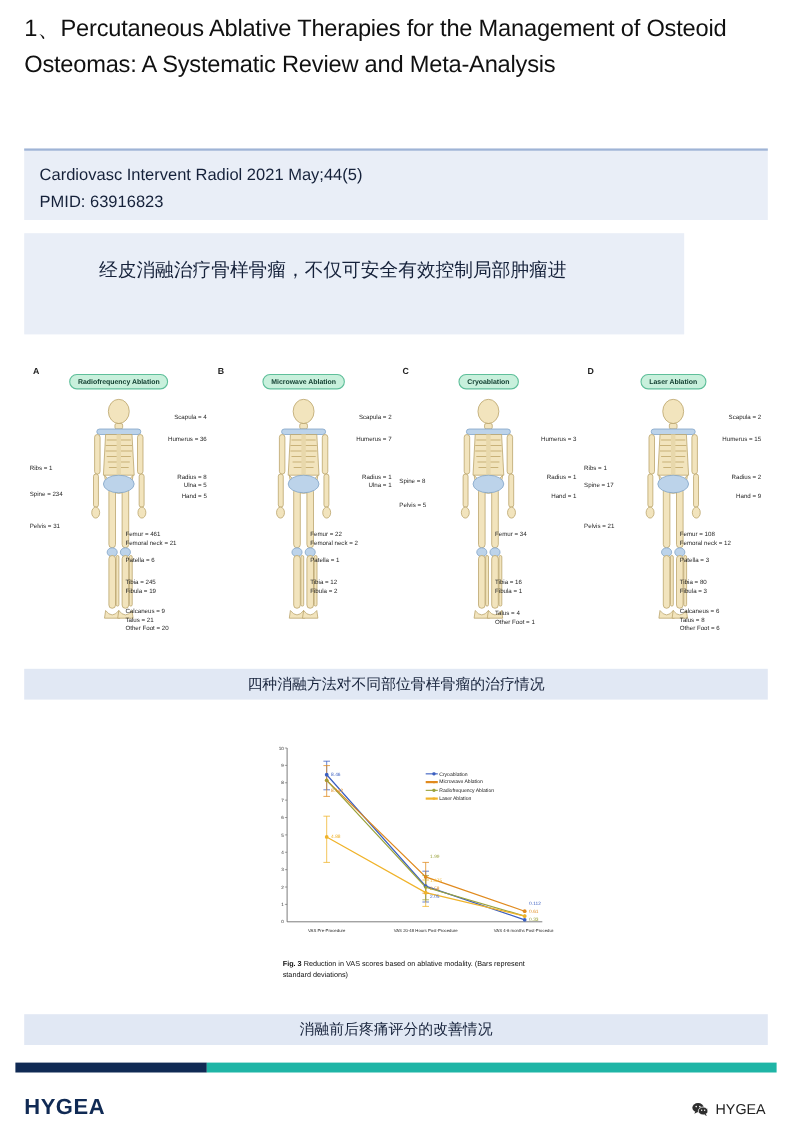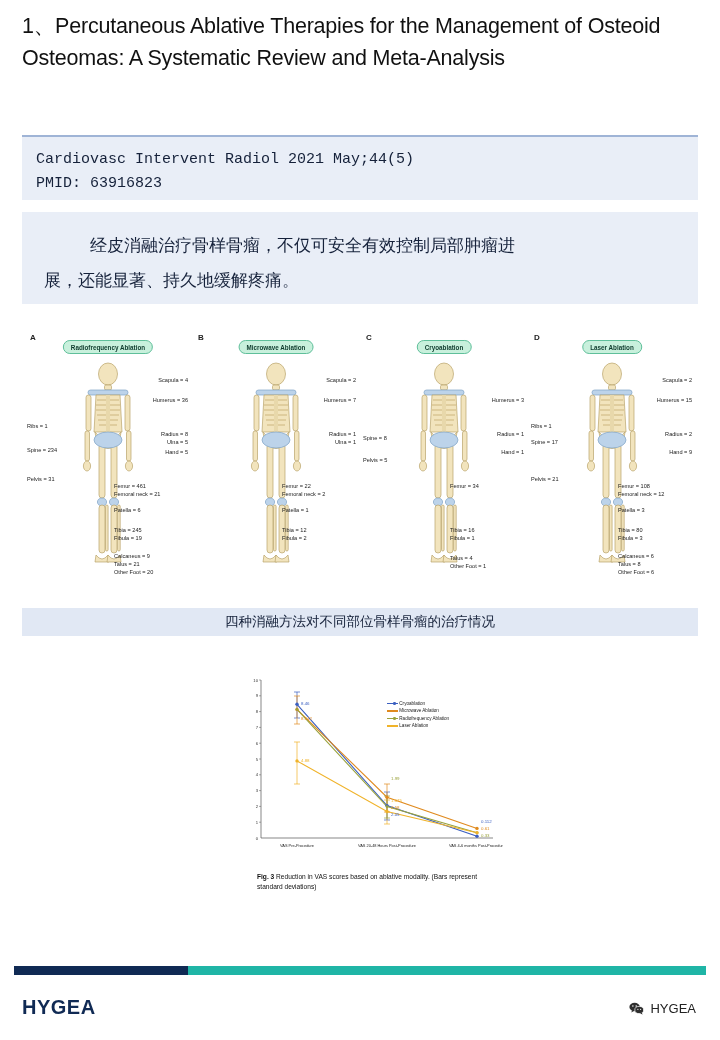--- a/index.html
+++ b/index.html
@@ -30,26 +30,26 @@
   .citation {
     position: absolute;
     left: 22px; top: 135px; width: 676px; height: 65px;
     background: #e9eef7;
     border-top: 2px solid #9fb4d6;
     padding: 11px 14px 0 14px;
     font-size: 15px;
     line-height: 24px;
     color: #15213a;
   }
-  .citation div { white-space: nowrap; font-family: Liberation Mono, monospace; }
+  .citation div { white-space: nowrap; }
 
   
   .summary {
     position: absolute;
-    left: 22px; top: 212px; width: 676px; height: 92px;
+    left: 22px; top: 212px; width: 600px; height: 92px;
     background: #e9eef7;
     padding: 16px 22px 0 22px;
     font-size: 17px;
     line-height: 35px;
     color: #15213a;
   }
   .summary .indent { text-indent: 46px; }
 
   
   .fig1 {
@@ -153,21 +153,20 @@
 
   <div class="title">1、Percutaneous Ablative Therapies for the Management of Osteoid Osteomas: A Systematic Review and Meta-Analysis</div>
 
   <div class="citation">
     <div>Cardiovasc Intervent Radiol 2021 May;44(5)</div>
     <div>PMID: 63916823</div>
   </div>
 
   <div class="summary">
     <div class="indent">经皮消融治疗骨样骨瘤，不仅可安全有效控制局部肿瘤进</div>
-    <div>展，还能显著、持久地缓解疼痛。</div>
   </div>
 
   <div class="fig1">
 
     <div class="panel" style="left:0px;">
       <div class="panel-letter">A</div>
       <div class="panel-badge">Radiofrequency Ablation</div>
       <svg class="skel" width="92" height="226" viewBox="0 0 92 226">
         <g fill="#f2e4bd" stroke="#b9a36a" stroke-width="0.7">
           <ellipse cx="46" cy="12" rx="9.5" ry="11"></ellipse>
@@ -505,20 +504,23 @@
         <span>Laser Ablation</span>
       </div>
     </div>
 
     <div class="fig2cap">
       <b>Fig. 3</b>
       <span>Reduction in VAS scores based on ablative modality. (Bars represent standard deviations)</span>
     </div>
   </div>
 
+  <div class="capband" id="cap2">
+    <span>消融前后疼痛评分的改善情况</span>
+  </div>
 
   <div class="bar-dark"></div>
   <div class="bar-teal"></div>
   <div class="brand">HYGEA</div>
   <div class="wechat">
     <span class="wicon">
       <svg width="15" height="13" viewBox="0 0 15 13">
         <ellipse cx="5.6" cy="5" rx="5.2" ry="4.2" fill="#2e2e2e"></ellipse>
         <polygon points="3.2,8.2 2.2,10.6 4.9,9.1" fill="#2e2e2e"></polygon>
         <circle cx="3.9" cy="4" r="0.75" fill="#ffffff"></circle>

